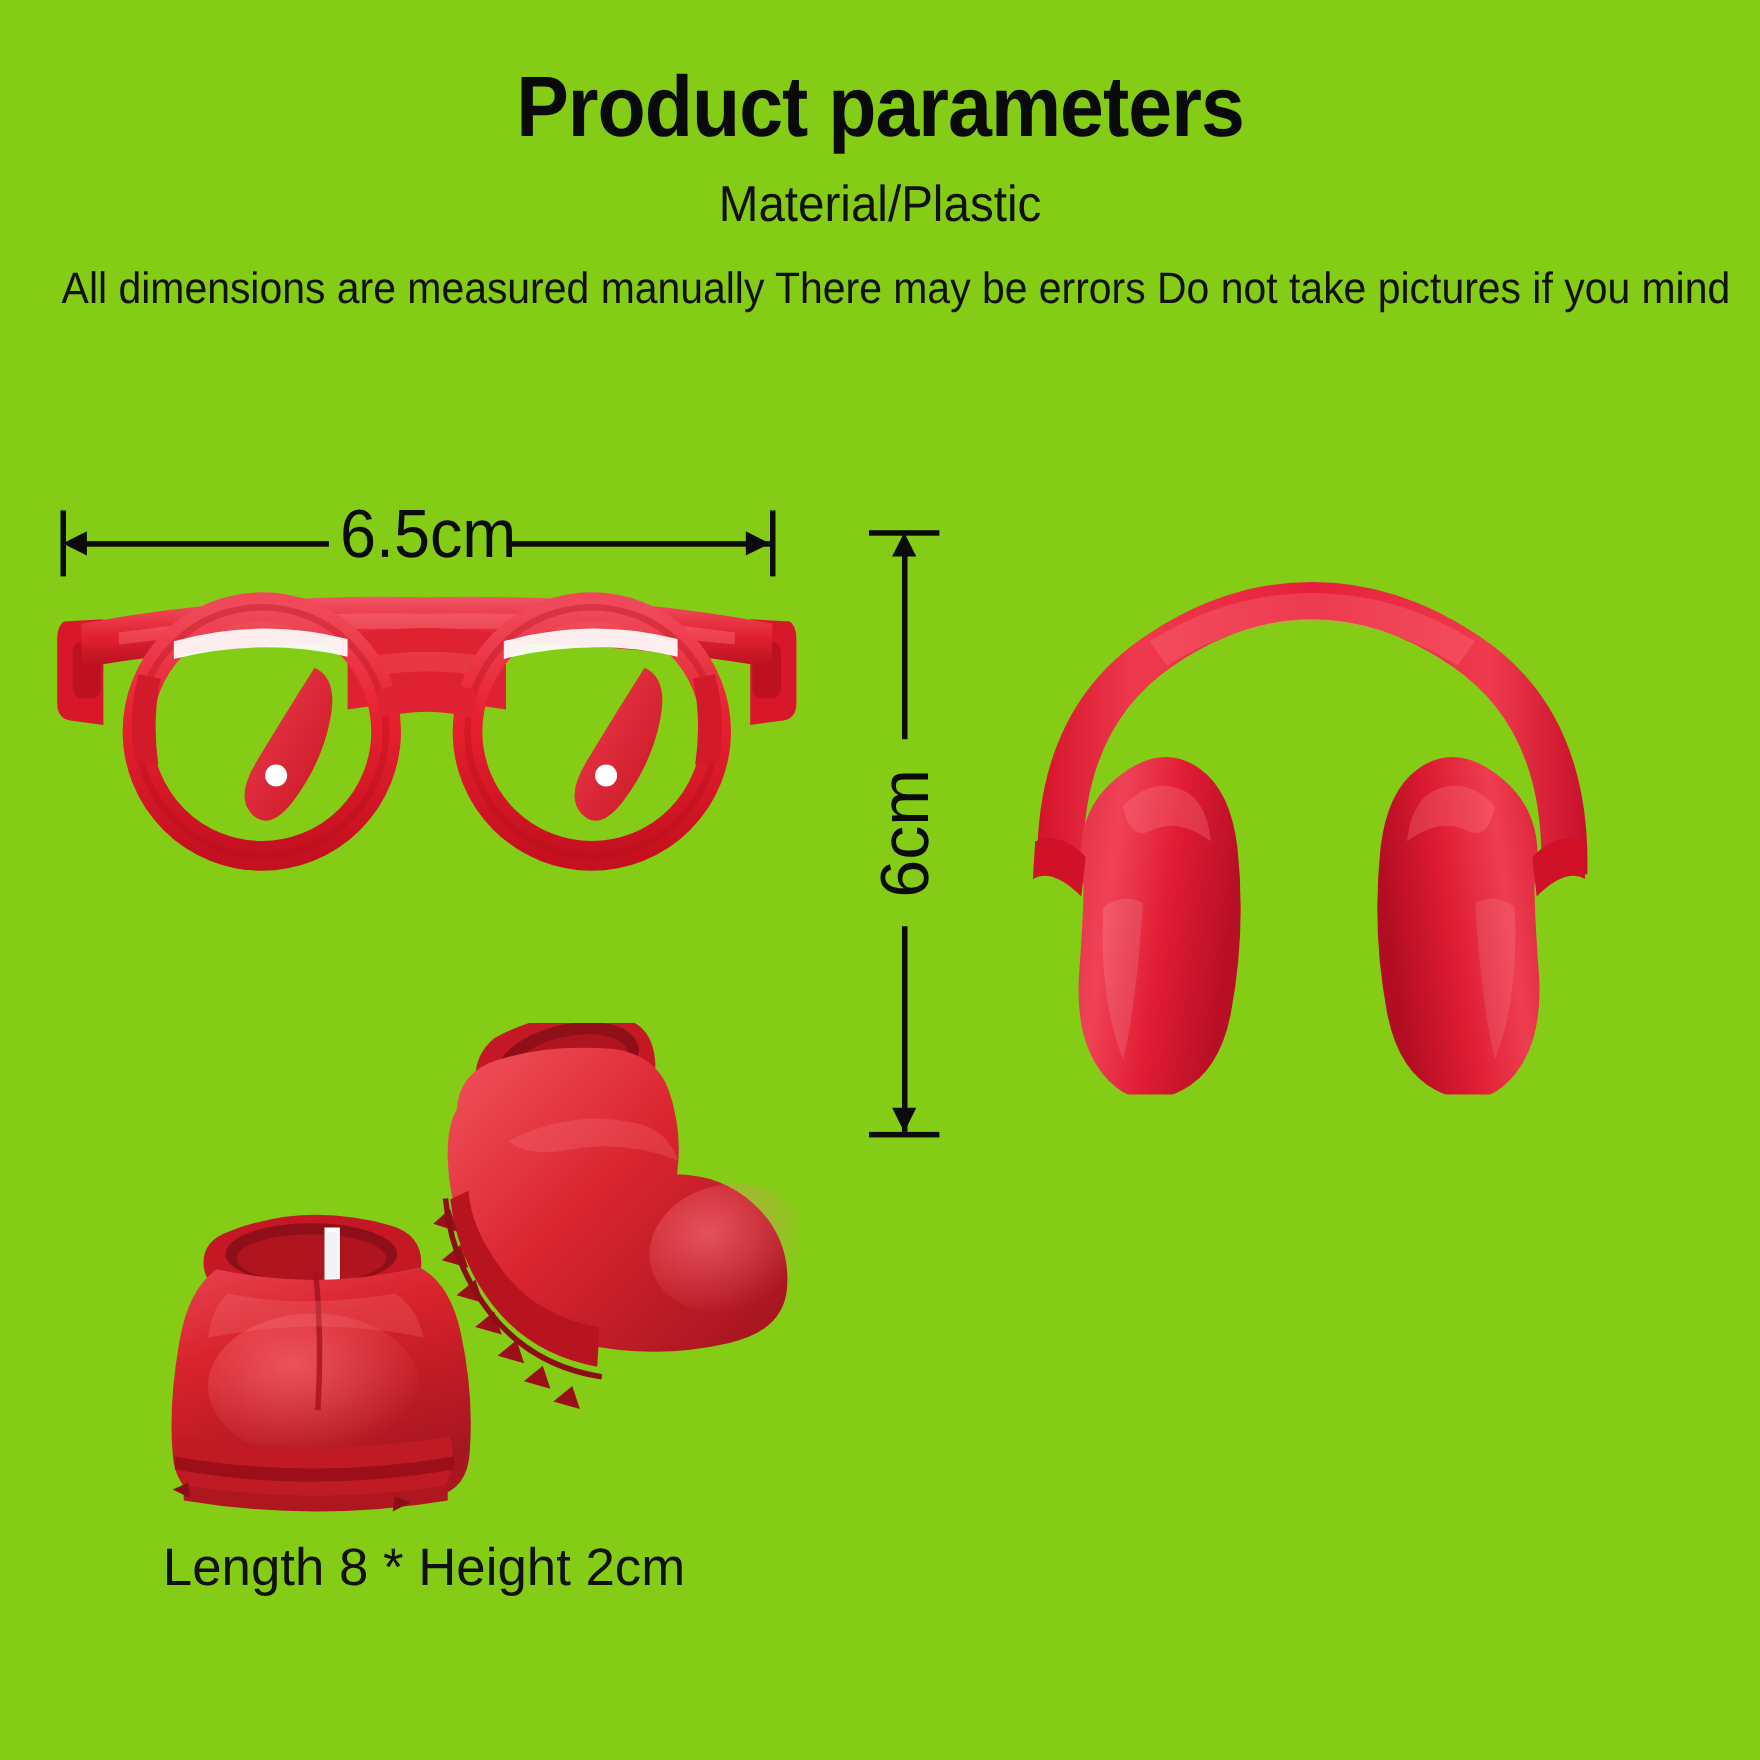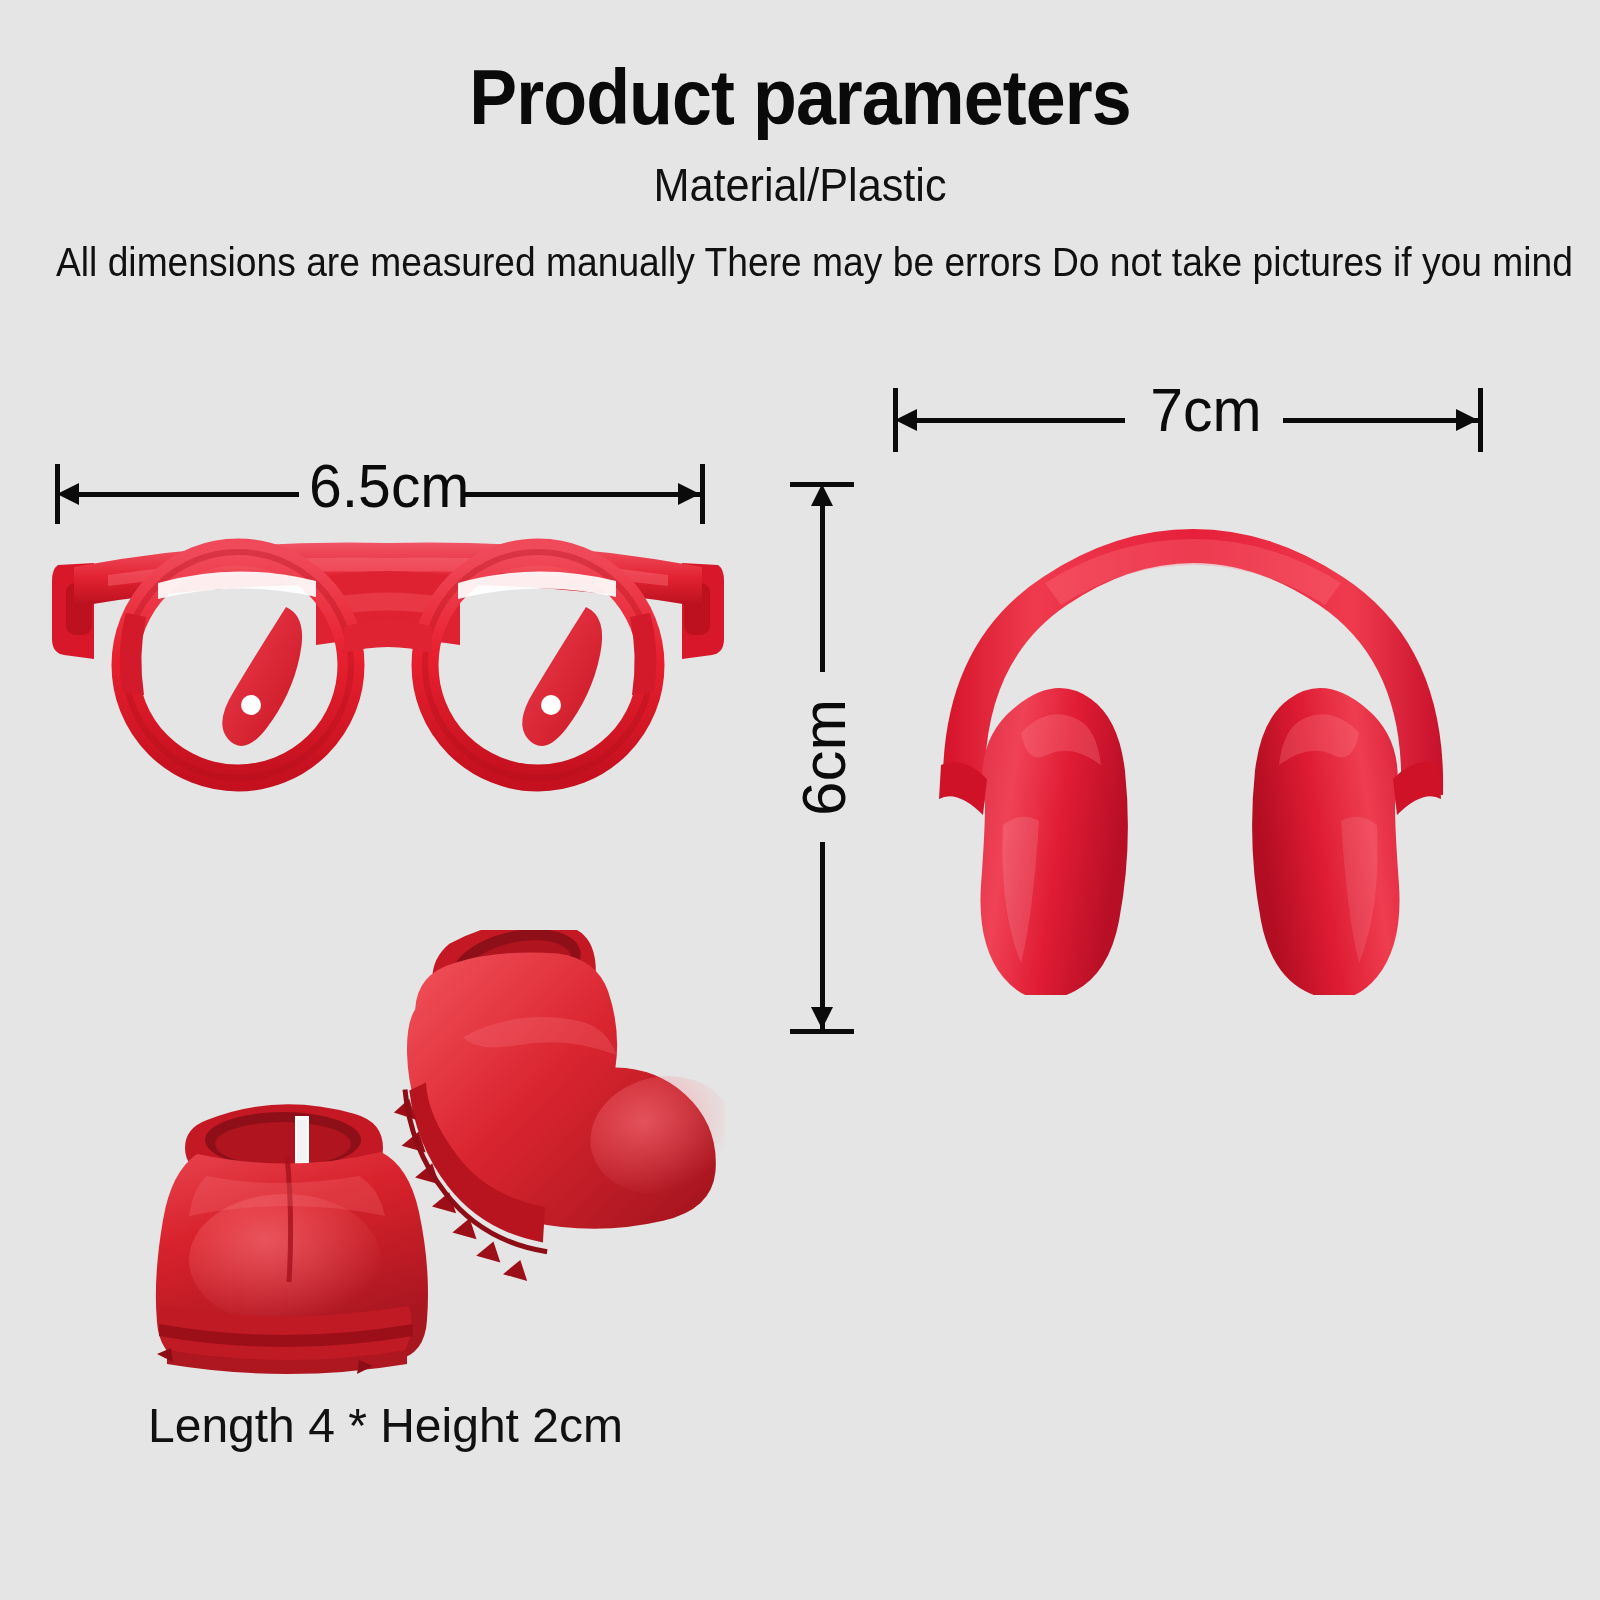--- a/index.html
+++ b/index.html
@@ -4,21 +4,21 @@
 <style>
   html, body {
     margin: 0;
     padding: 0;
     background: #ffffff;
   }
   #page {
     position: relative;
     width: 1600px;
     height: 1600px;
-    background: #e5e5e5;
+    background: #84cc16;
     overflow: hidden;
     font-family: "Liberation Sans", sans-serif;
     color: #111111;
   }
 
   
   .title {
     position: absolute;
     left: 0;
     top: 52px;
@@ -201,29 +201,20 @@
 
       <path d="M110 78 q78 -22 158 -2 l0 16 q-78 -18 -158 2 z" fill="#ffffff" opacity="0.92"></path>
 
       <path d="M410 78 q78 -22 158 -2 l0 16 q-78 -18 -158 2 z" fill="#ffffff" opacity="0.92"></path>
 
       <path d="M78 108 q-10 36 -4 78 l22 4 q-6 -40 2 -78 z" fill="#d31a2a"></path>
       <path d="M602 108 q10 36 4 78 l-22 4 q6 -40 -2 -78 z" fill="#d31a2a"></path>
     </svg>
   </div>
 
-  <div class="dim-h" style="left:893px; top:388px; width:590px; height:64px;">
-    <div class="cap" style="left:0px; height:64px;"></div>
-    <div class="cap" style="left:585px; height:64px;"></div>
-    <div class="bar" style="left:22px; top:30px; width:210px;"></div>
-    <div class="bar" style="left:390px; top:30px; width:195px;"></div>
-    <div class="arrow-l" style="left:2px; top:21px;"></div>
-    <div class="arrow-r" style="left:563px; top:21px;"></div>
-    <div class="dim-label" style="left:238px; top:-14px; width:150px;">7cm</div>
-  </div>
 
   <div class="dim-v" style="left:790px; top:482px; width:64px; height:552px;">
     <div class="cap" style="top:0px; width:64px;"></div>
     <div class="cap" style="top:547px; width:64px;"></div>
     <div class="bar" style="left:30px; top:22px; height:168px;"></div>
     <div class="bar" style="left:30px; top:360px; height:187px;"></div>
     <div class="arrow-u" style="left:21px; top:2px;"></div>
     <div class="arrow-d" style="left:21px; top:525px;"></div>
     <div class="dim-label" style="left:-37px; top:240px; width:140px; text-align:center;">6cm</div>
   </div>
@@ -383,15 +374,15 @@
         <g fill="#8d0d16">
           <path d="M26 268 l-14 6 l16 8 l-2 -14 z"></path>
           <path d="M214 280 l14 6 l-16 8 l2 -14 z"></path>
         </g>
 
         <path d="M62 96 q70 14 152 0 q20 12 26 40 q-94 -20 -196 0 q4 -28 18 -40 z" fill="#ff8a90" opacity="0.20"></path>
       </g>
     </svg>
   </div>
 
-  <div class="caption" style="left:148px; top:1398px;">Length 4 * Height 2cm</div>
+  <div class="caption" style="left:148px; top:1398px;">Length 8 * Height 2cm</div>
 
 </div>
 
 </body></html>

